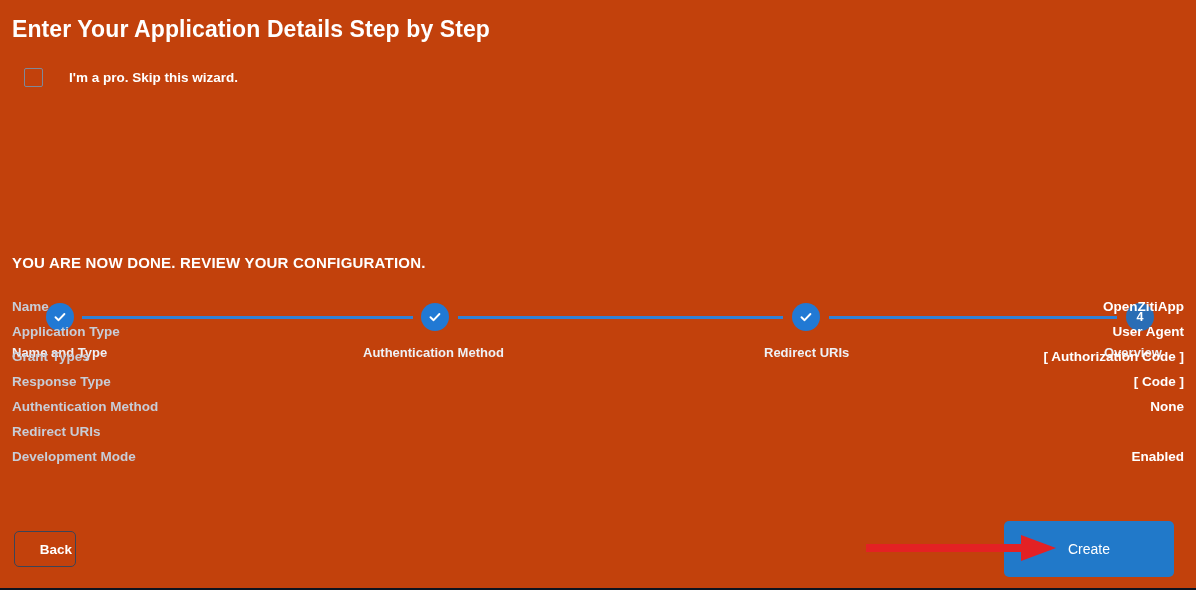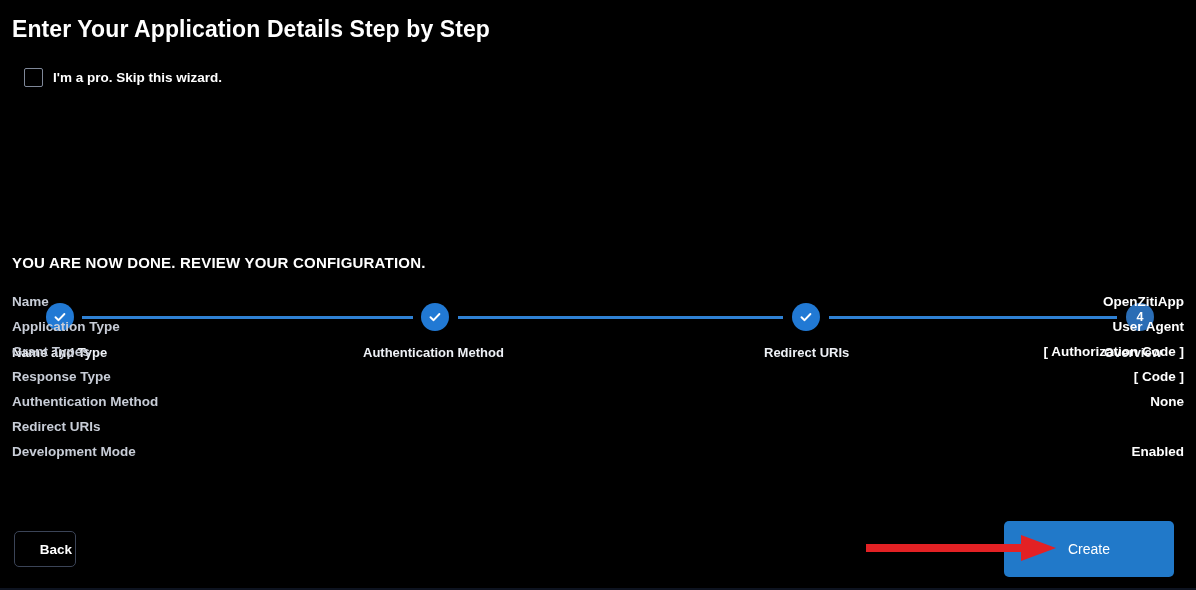--- a/index.html
+++ b/index.html
@@ -12,21 +12,21 @@
     background: #141b2b;
     font-family: "Liberation Sans", sans-serif;
     color: #ffffff;
     overflow: hidden;
     position: relative;
   }
   .page {
     position: relative;
     width: 1196px;
     height: 590px;
-    background: #000000;
+    background: #c2410c;
     box-sizing: border-box;
     border-bottom: 2px solid #0d1320;
   }
 
   
   .page-title {
     position: absolute;
     left: 12px;
     top: 16px;
     font-size: 23px;
@@ -47,21 +47,21 @@
   .checkbox {
     width: 19px;
     height: 19px;
     border: 1px solid #7f8899;
     border-radius: 2px;
     background: transparent;
     box-sizing: border-box;
     cursor: pointer;
   }
   .skip-label {
-    margin-left: 10px;
+    margin-left: 26px;
     font-size: 13.5px;
     font-weight: bold;
     color: #ffffff;
     white-space: nowrap;
   }
 
   
   .stepper {
     position: absolute;
     left: 0;
@@ -120,21 +120,21 @@
   .summary {
     position: absolute;
     left: 12px;
     top: 289px;
     width: 1172px;
   }
   .summary-row {
     position: relative;
     height: 25px;
     display: flex;
-    align-items: center;
+    align-items: flex-end;
     justify-content: space-between;
   }
   .summary-key {
     font-size: 13.5px;
     font-weight: bold;
     color: #c8cdd7;
     white-space: nowrap;
   }
   .summary-val {
     font-size: 13.5px;

